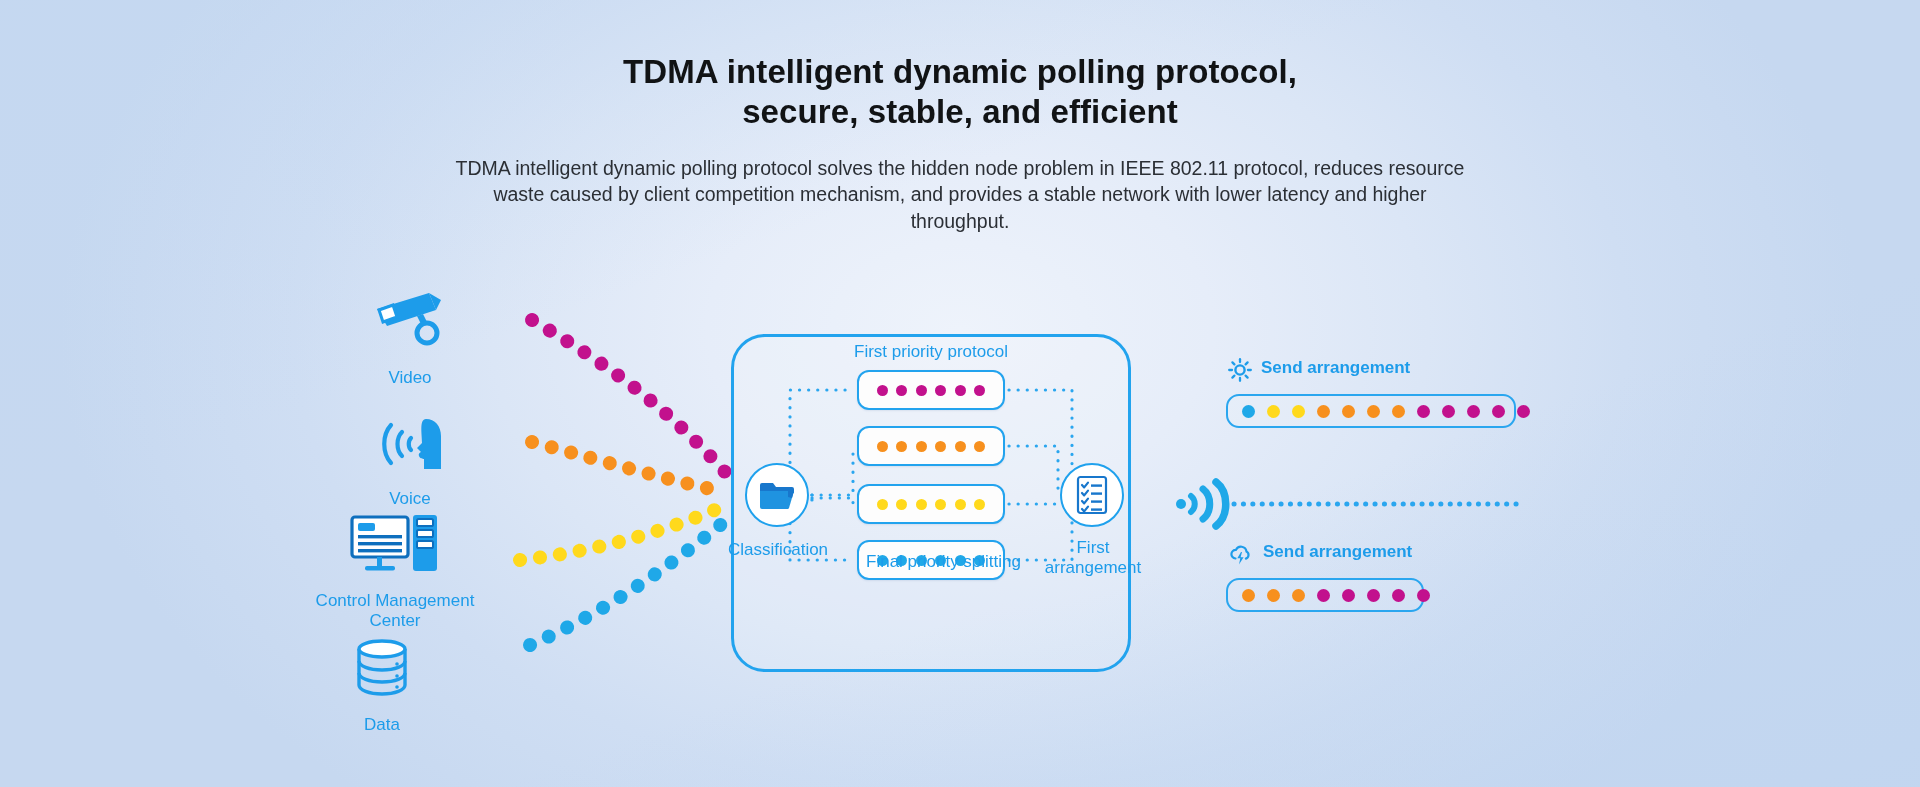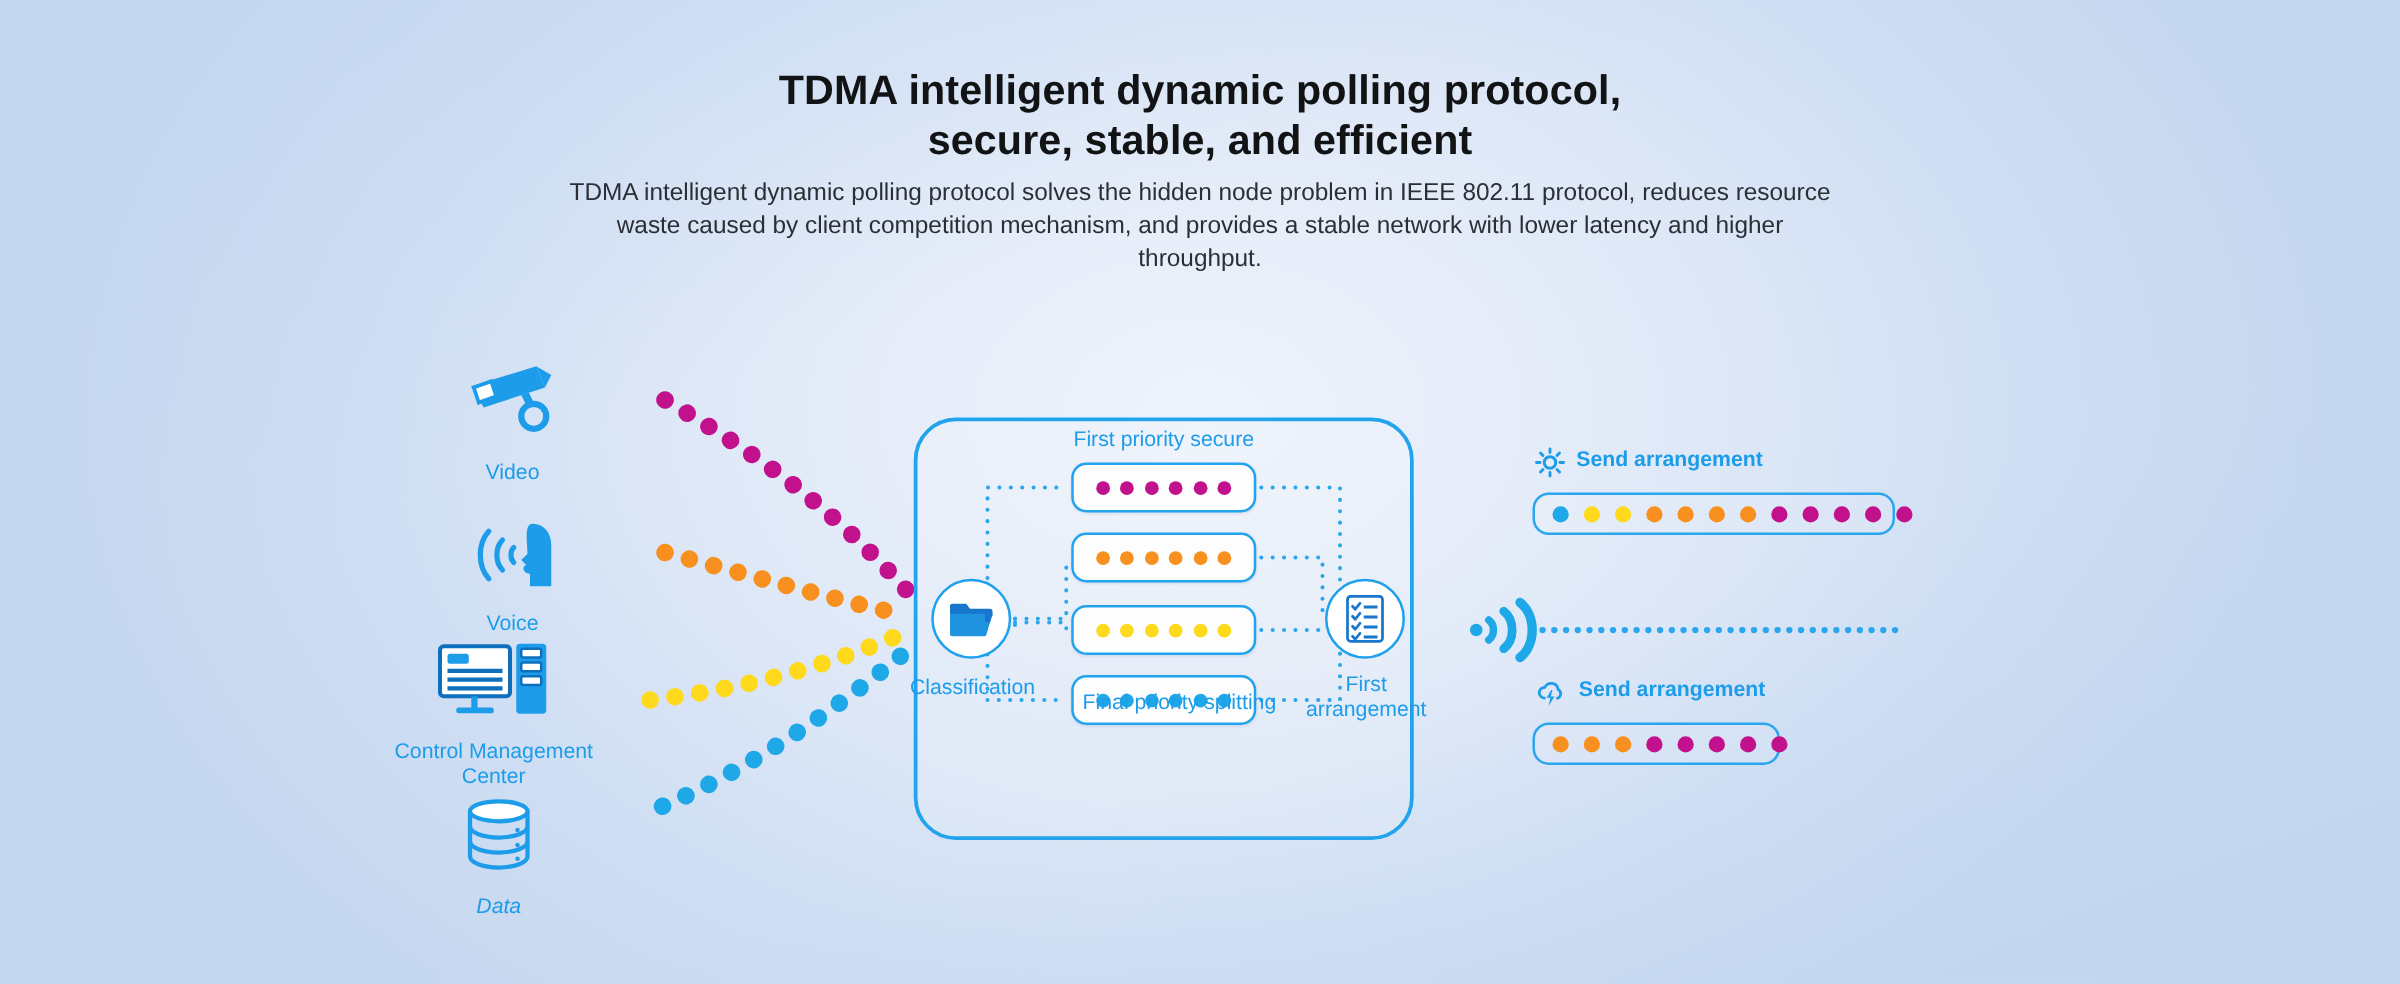--- a/index.html
+++ b/index.html
@@ -45,21 +45,21 @@
   }
   #title {
     font-size: 33px;
     font-weight: bold;
     color: #111315;
     line-height: 1.22;
     letter-spacing: 0.1px;
     margin: 0;
   }
   #subtitle {
-    margin: 8px auto 0;
+    margin: 22px auto 0;
     width: 1030px;
     font-size: 19.5px;
     line-height: 1.36;
     color: #2b2f35;
     font-weight: 400;
   }
 
   
   .node-label {
     color: #1d9cea;
@@ -80,21 +80,21 @@
     height: 62px;
     display: flex;
     align-items: flex-end;
     justify-content: center;
   }
   .src .node-label { margin-top: 16px; }
 
   #src-video { left: 330px; top: 290px; }
   #src-voice { left: 330px; top: 411px; }
   #src-cmc   { left: 315px; top: 513px; }
-  #src-data  { left: 319px; top: 637px; font-style: italic; }
+  #src-data  { left: 302px; top: 637px; }
 
   
   #trails {
     position: absolute;
     left: 0; top: 0;
     width: 1920px; height: 787px;
     pointer-events: none;
   }
 
   
@@ -398,21 +398,21 @@
           <rect x="15" y="16.4" width="11" height="2.4"></rect>
           <rect x="15" y="24.4" width="11" height="2.4"></rect>
           <rect x="15" y="32.4" width="11" height="2.4"></rect>
         </g>
       </svg>
     </span>
   </div>
   <div class="node-label" id="label-column">First
 arrangement</div>
 
-  <div class="node-label" id="label-first">First priority secure</div>
+  <div class="node-label" id="label-first">First priority protocol</div>
   <div class="node-label" id="label-final">Final priority splitting</div>
 
   <div id="wifi-icon-wrap">
     <svg width="56" height="52" viewBox="0 0 56 52">
       <circle cx="6" cy="26" r="5" fill="#1fa8e8"></circle>
       <g fill="none" stroke="#1fa8e8" stroke-linecap="round">
         <path d="M16 18 C21 22 21 30 16 34" stroke-width="6"></path>
         <path d="M28 11 C37 18 37 34 28 41" stroke-width="7"></path>
         <path d="M41 4 C54 14 54 38 41 48" stroke-width="7.5"></path>
       </g>

